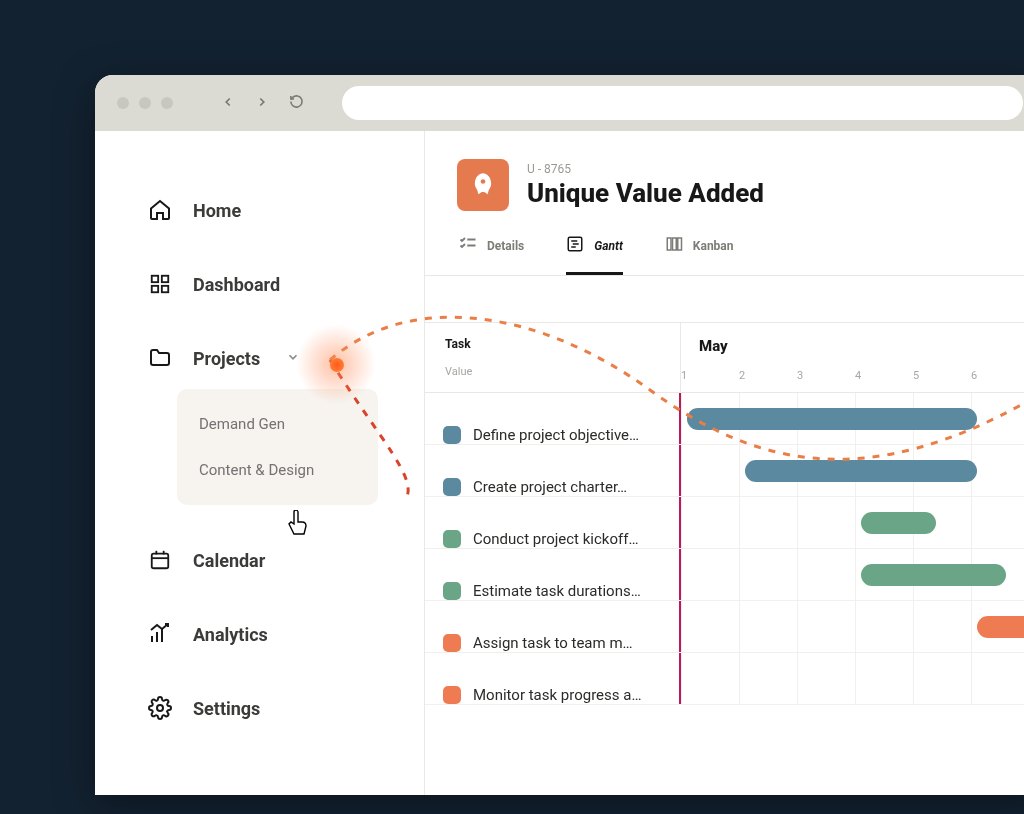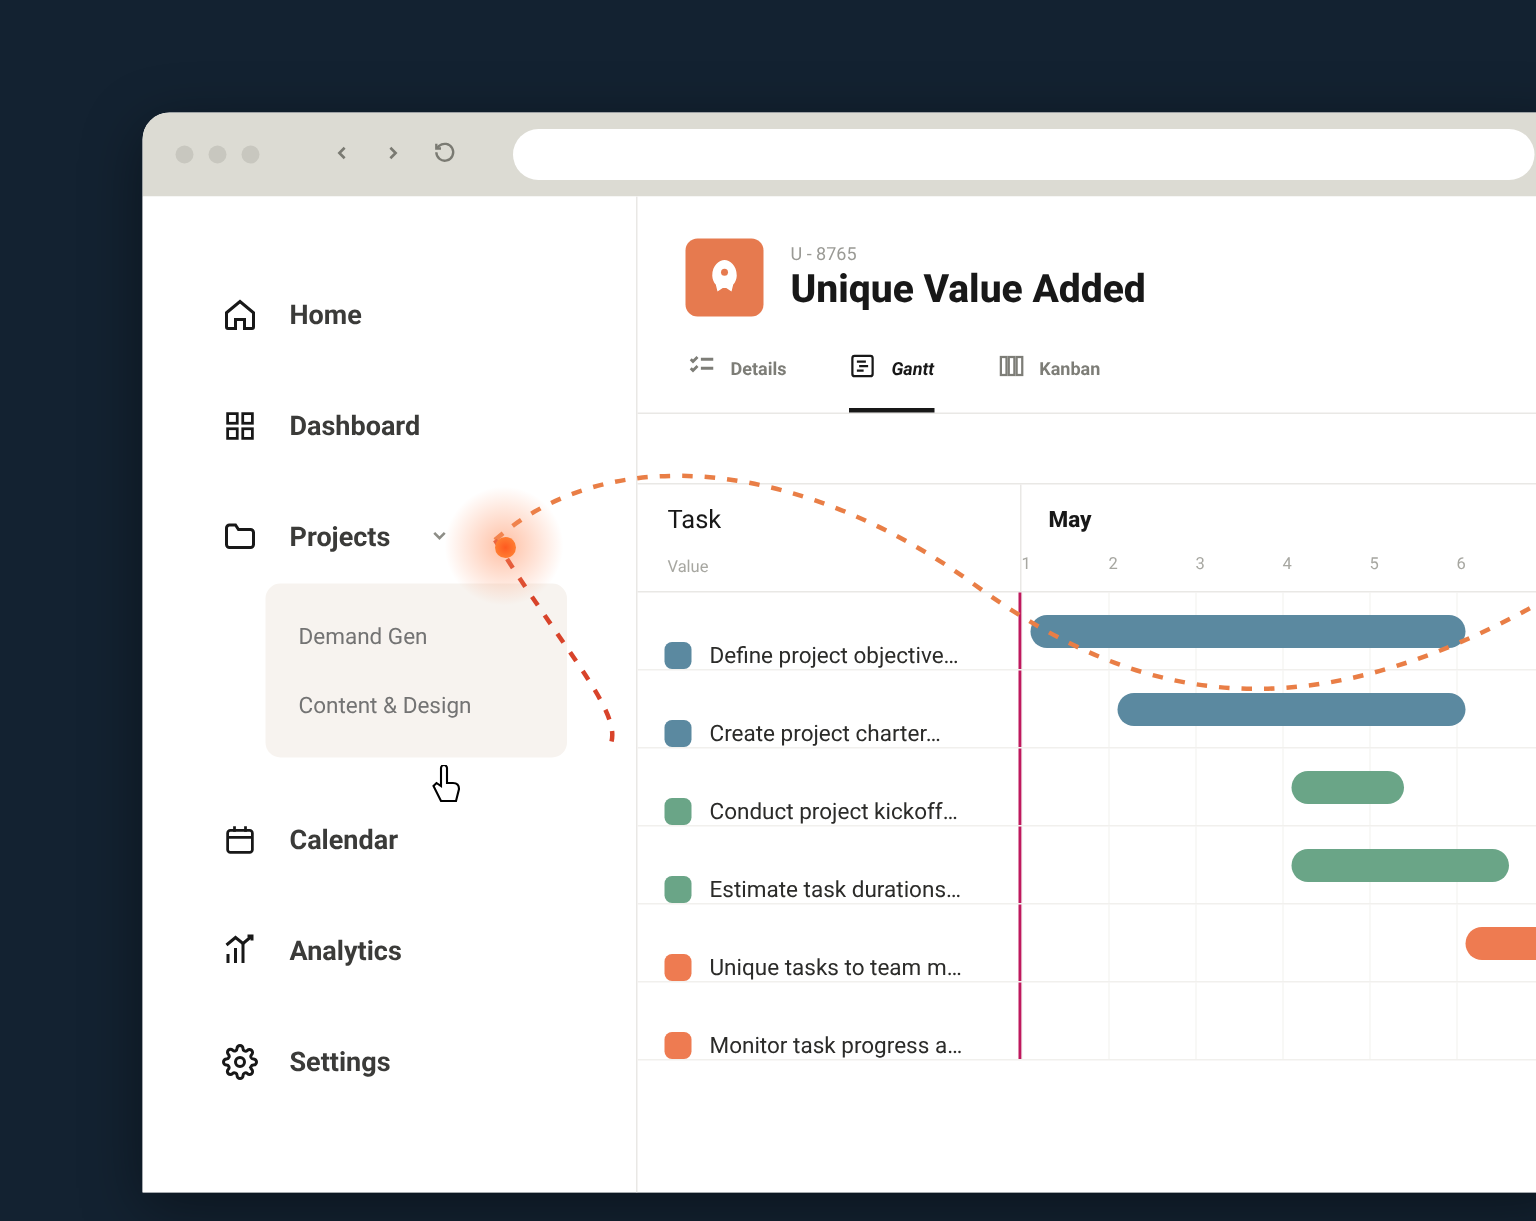--- a/index.html
+++ b/index.html
@@ -110,21 +110,21 @@
   .gantt-head {
     display:flex;
     border-top:1px solid #e9e8e5;
     border-bottom:1px solid #e9e8e5;
   }
   .task-col {
     width: 256px;
     padding: 14px 20px 10px 20px;
     border-right:1px solid #e9e8e5;
   }
-  .task-col .h1 { font-weight:400; font-size:17px; color:#181818;}
+  .task-col .h1 { font-weight:700; font-size:12px; color:#181818;}
   .task-col .h2 { font-size:11px; color:#a7a7a1; margin-top:14px;}
   .month-col { flex:1; padding: 14px 0 0 0; position:relative;}
   .month-col .mname { font-weight:800; font-size:15px; color:#181818; padding-left:18px;}
   .days { display:flex; margin-top:14px; padding-bottom:10px;}
   .day {
     width:58px; text-align:left;
     font-size:11px; color:#a7a7a1;
   }
   .rows {}
   .row {
@@ -389,21 +389,21 @@
                 <span class="sq c-green"></span>
                 <span>Estimate task durations…</span>
               </div>
               <div class="chart">
                 <div class="bar c-green" style="left: 180px; width: 145px;"></div>
               </div>
             </div>
             <div class="row">
               <div class="t">
                 <span class="sq c-orange"></span>
-                <span>Unique tasks to team m…</span>
+                <span>Assign task to team m…</span>
               </div>
               <div class="chart">
                 <div class="bar c-orange" style="left: 296px; width: 58px;"></div>
               </div>
             </div>
             <div class="row">
               <div class="t">
                 <span class="sq c-orange"></span>
                 <span>Monitor task progress a…</span>
               </div>

